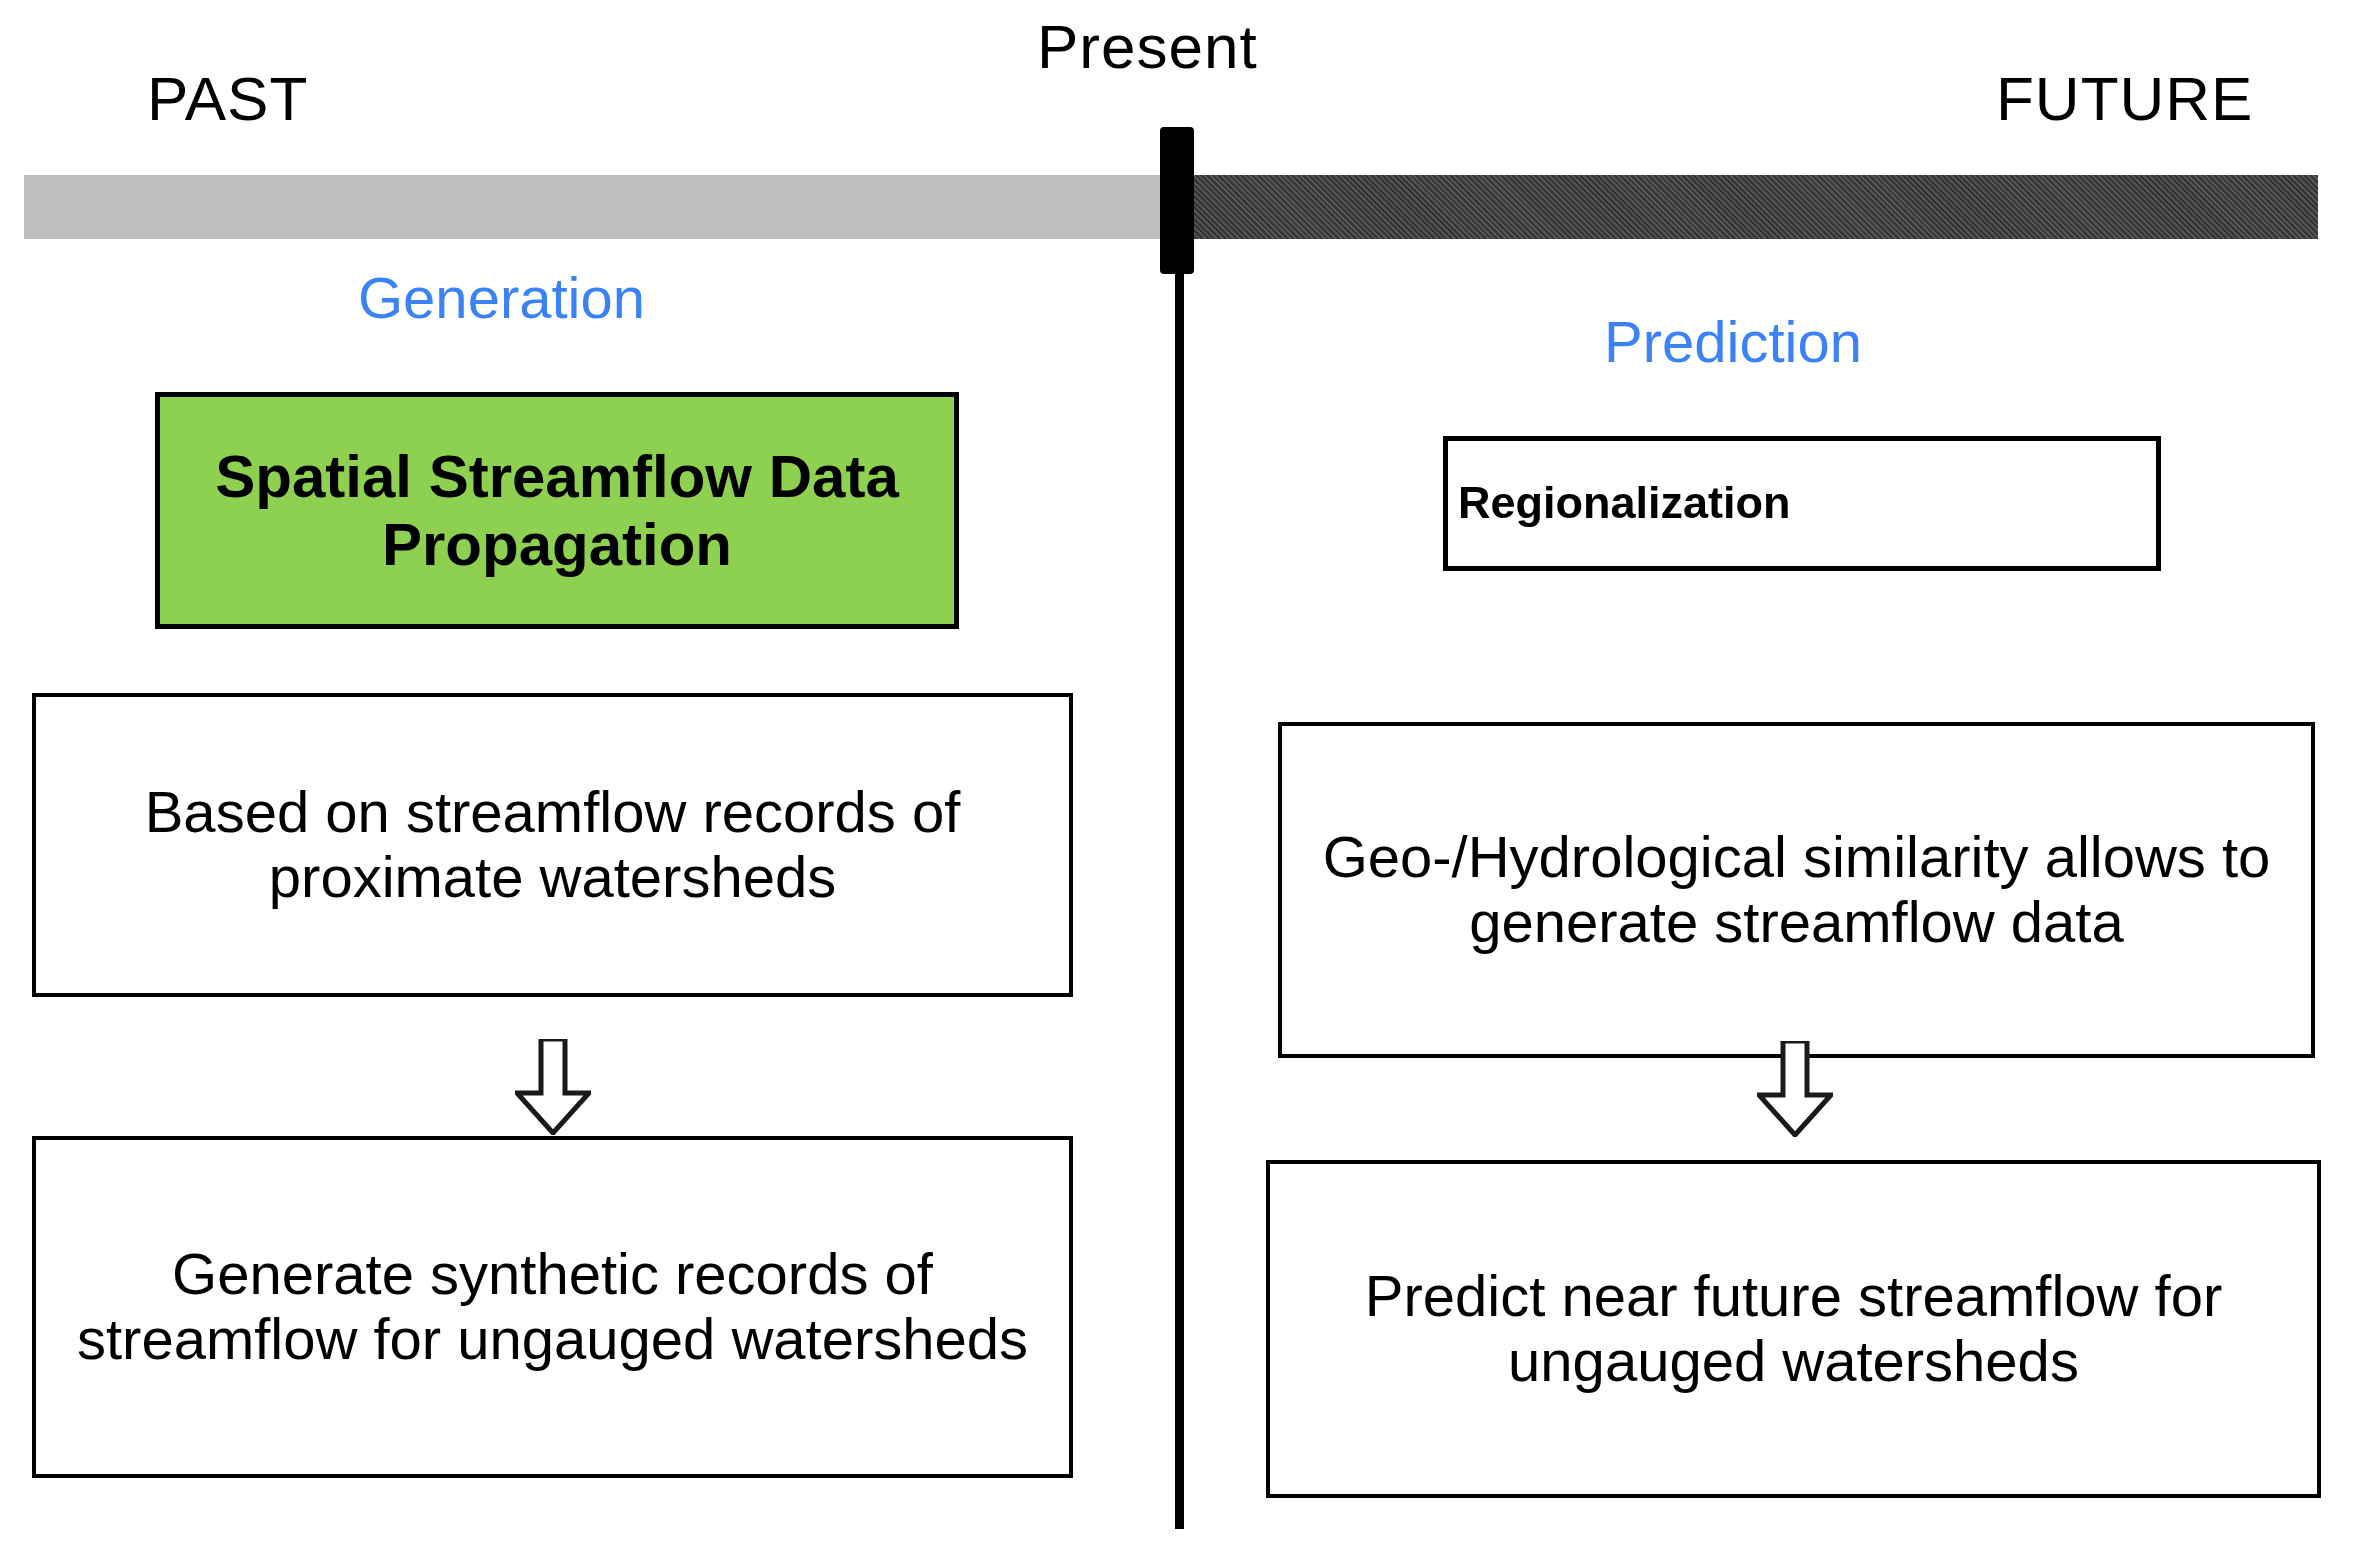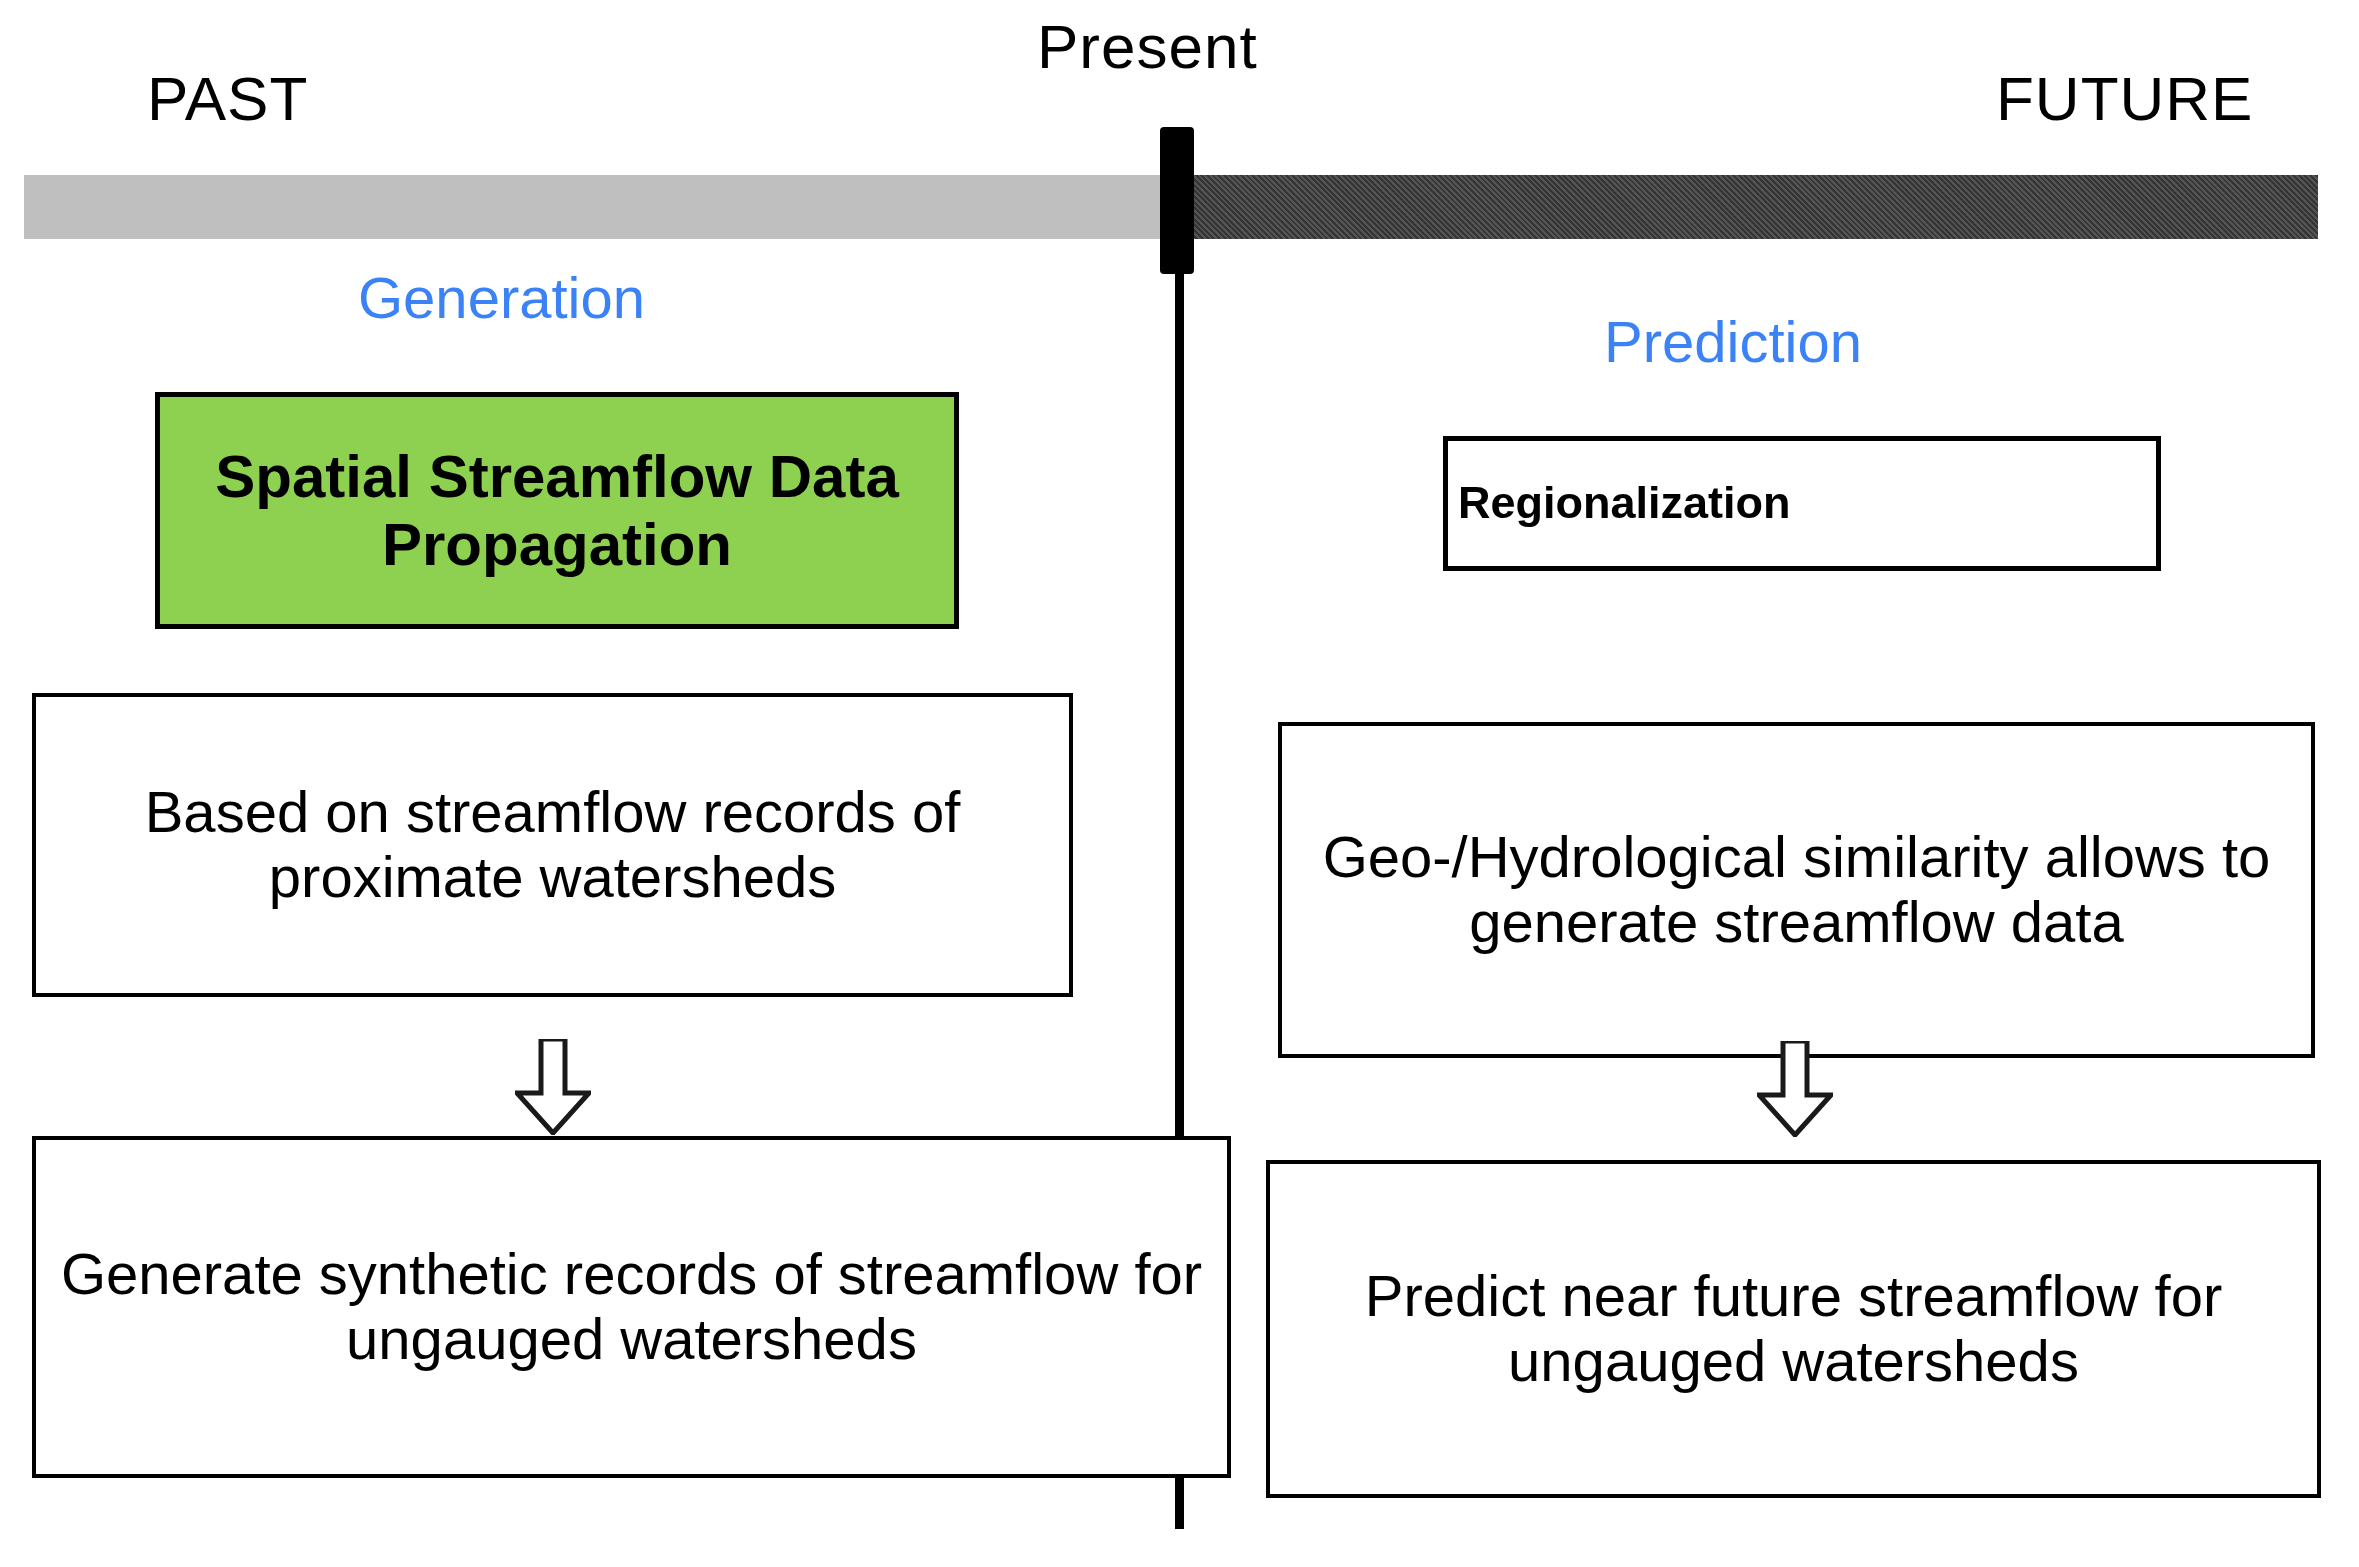--- a/index.html
+++ b/index.html
@@ -106,21 +106,21 @@
     font-size: 45px;
   }
   .box-body {
     font-size: 58px;
     border-width: 4px;
   }
 
   
   .box-ssdp       { left: 155px; top: 392px;  width: 804px;  height: 237px; }
   .box-left-body1 { left: 32px;  top: 693px;  width: 1041px; height: 304px; }
-  .box-left-body2 { left: 32px;  top: 1136px; width: 1199px; height: 342px; }
+  .box-left-body2 { left: 32px;  top: 1136px; width: 1041px; height: 342px; }
 
   
   .box-regionalization { left: 1443px; top: 436px;  width: 718px;  height: 135px; }
   .box-right-body1     { left: 1278px; top: 722px;  width: 1037px; height: 336px; }
   .box-right-body2     { left: 1266px; top: 1160px; width: 1055px; height: 338px; }
 
   
   .block-arrow {
     position: absolute;
     width: 76px;

